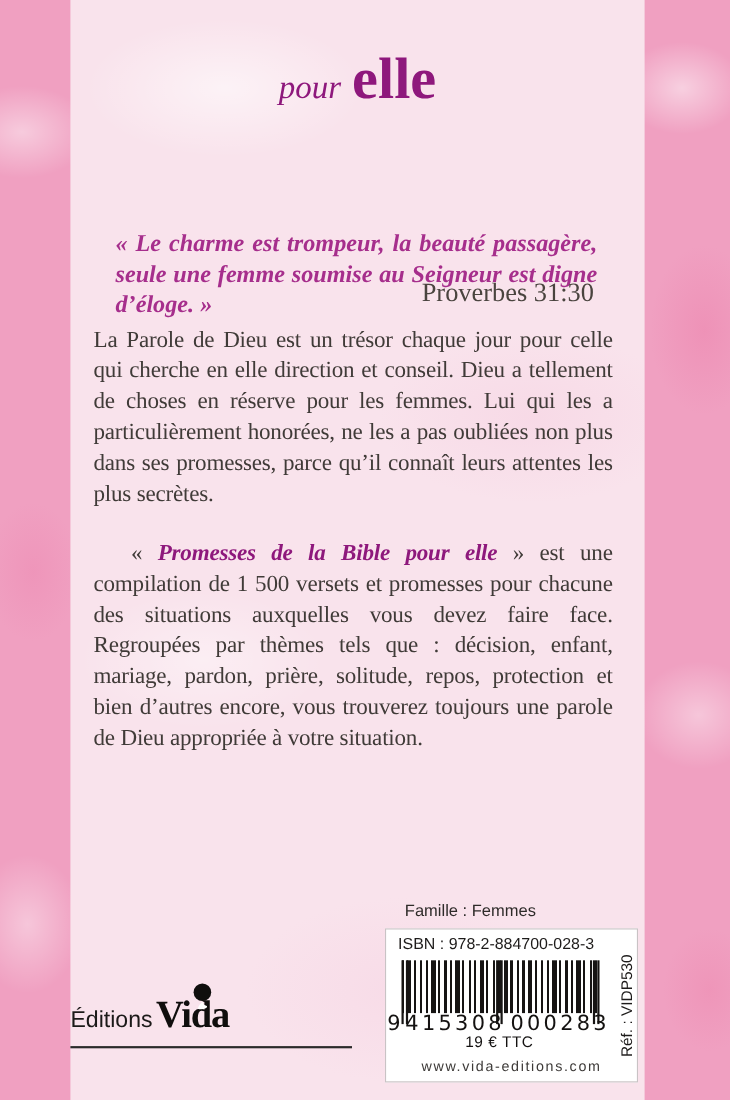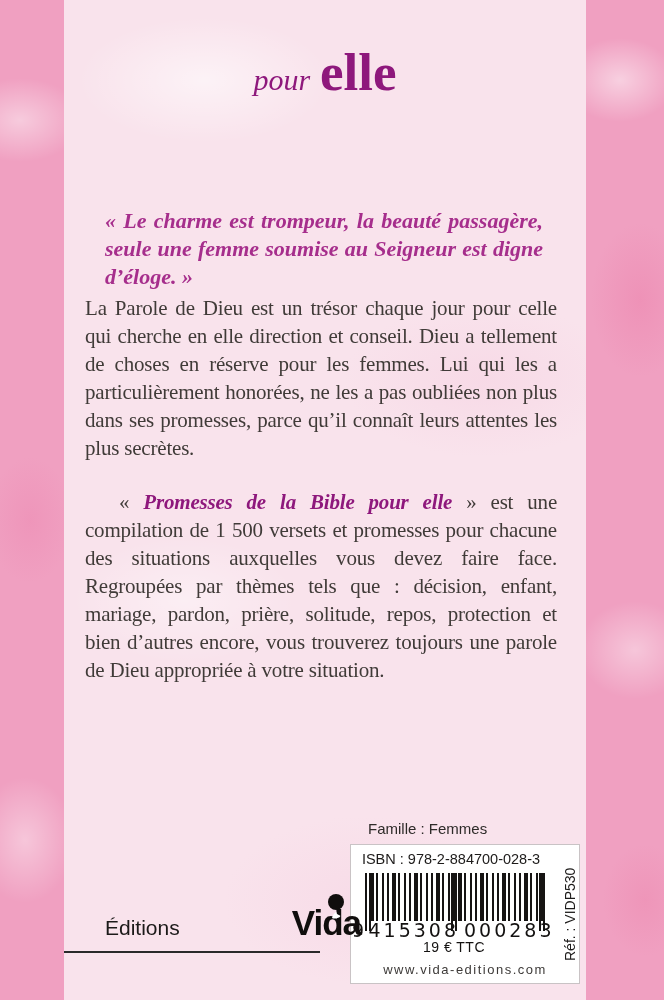--- a/index.html
+++ b/index.html
@@ -88,25 +88,25 @@
   }
   .refcode{
     position:absolute;right:1px;top:0;height:100%;
     writing-mode:vertical-rl;transform:rotate(180deg);
     display:flex;align-items:center;justify-content:center;
     font-family:"Liberation Sans",sans-serif;font-size:14px;color:#1d1b1a;
   }
   
   .logo-block{
     position:absolute;left:0;top:905px;width:256px;height:48px;
-    display:flex;align-items:baseline;justify-content:space-between;padding-left:41px;
+    display:flex;align-items:baseline;justify-content:flex-start;
   }
   .logo-editions{font-family:"Liberation Sans",sans-serif;font-size:21px;color:#1c1a19;}
   .logo-vida{
-    position:relative;font-family:Liberation Sans, sans-serif;font-weight:bold;
+    position:relative;font-family:Liberation Serif, serif;font-weight:bold;
     font-size:35px;color:#100e0d;letter-spacing:-1px;margin-left:3px;line-height:1;
   }
   .dove-circle{
     position:absolute;left:52%;top:-11px;width:16px;height:16px;border-radius:50%;
     background:#100e0d;
   }
   .logo-rule{position:absolute;left:0;top:951px;width:256px;height:2px;background:#2a2a2a;}
   .website{
     position:absolute;left:286px;top:962px;width:230px;text-align:center;
     font-family:"Liberation Sans",sans-serif;font-size:13px;color:#3d3a38;letter-spacing:1.5px;
@@ -118,20 +118,21 @@
 <div class="cover">
   <div class="panel">
 
     <div class="title-block">
       <div class="title-line2">
         <span class="t-pour">pour</span><span class="t-elle">elle</span>
       </div>
     </div>
 
     <div class="quote-block">« Le charme est trompeur, la beauté passagère, seule une femme soumise au Seigneur est digne d’éloge. »</div>
+    <div class="attribution">Proverbes 31:30</div>
 
     <div class="para p1">La Parole de Dieu est un trésor chaque jour pour celle qui cherche en elle direction et conseil. Dieu a tellement de choses en réserve pour les femmes. Lui qui les a particulièrement honorées, ne les a pas oubliées non plus dans ses promesses, parce qu’il connaît leurs attentes les plus secrètes.</div>
 
     <div class="para p2"><span>« </span><span class="book-ref">Promesses de la Bible pour elle</span><span> » est une compilation de 1 500 versets et promesses pour chacune des situations auxquelles vous devez faire face. Regroupées par thèmes tels que : décision, enfant, mariage, pardon, prière, solitude, repos, protection et bien d’autres encore, vous trouverez toujours une parole de Dieu appropriée à votre situation.</span></div>
 
 
     <div class="famille">Famille : Femmes</div>
 
     <div class="barcode-box">
       <div class="isbn">ISBN : 978-2-884700-028-3</div>

